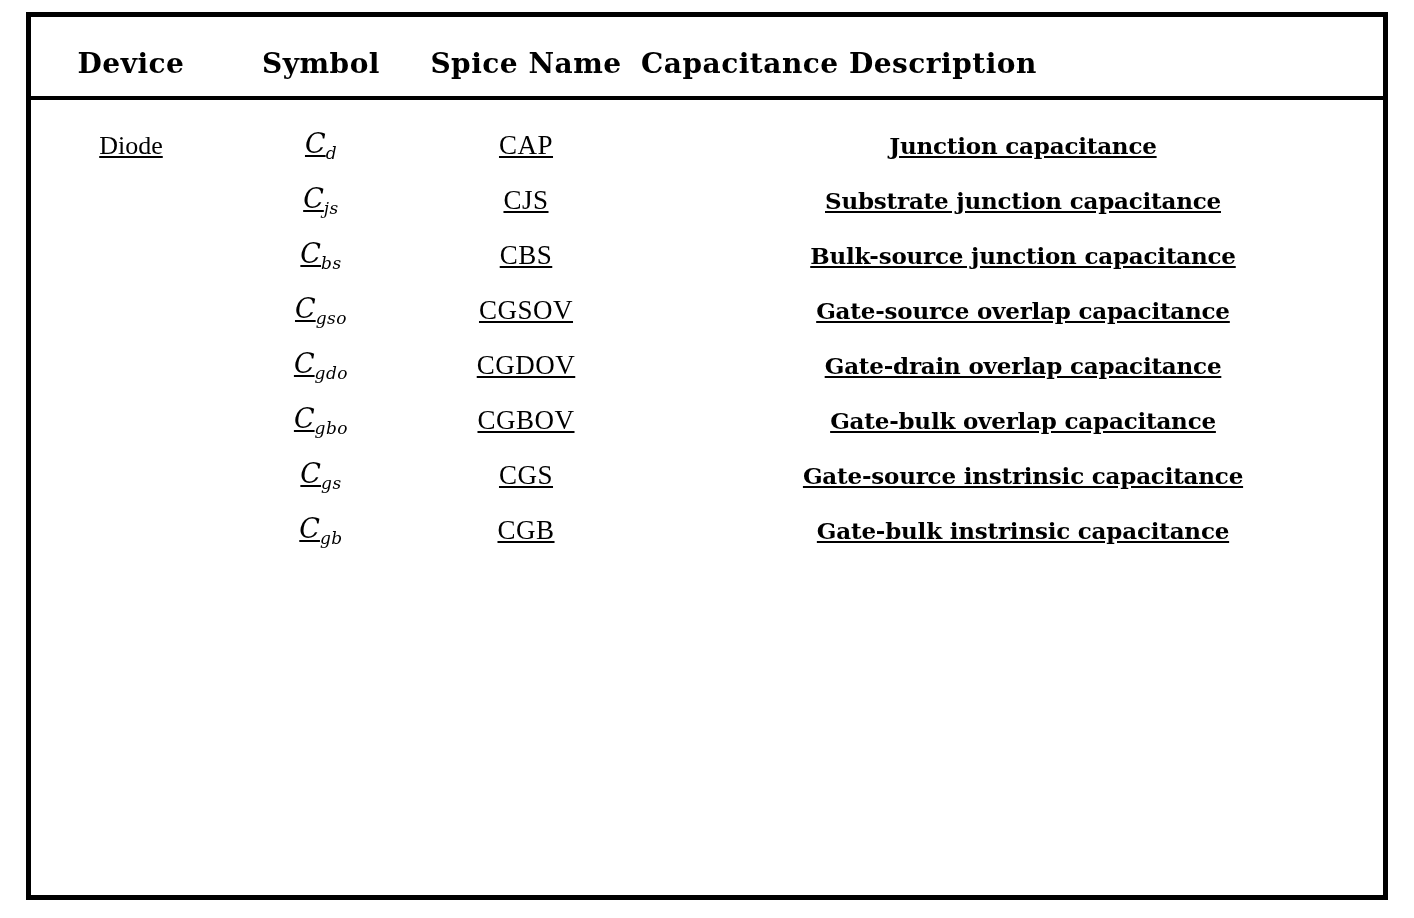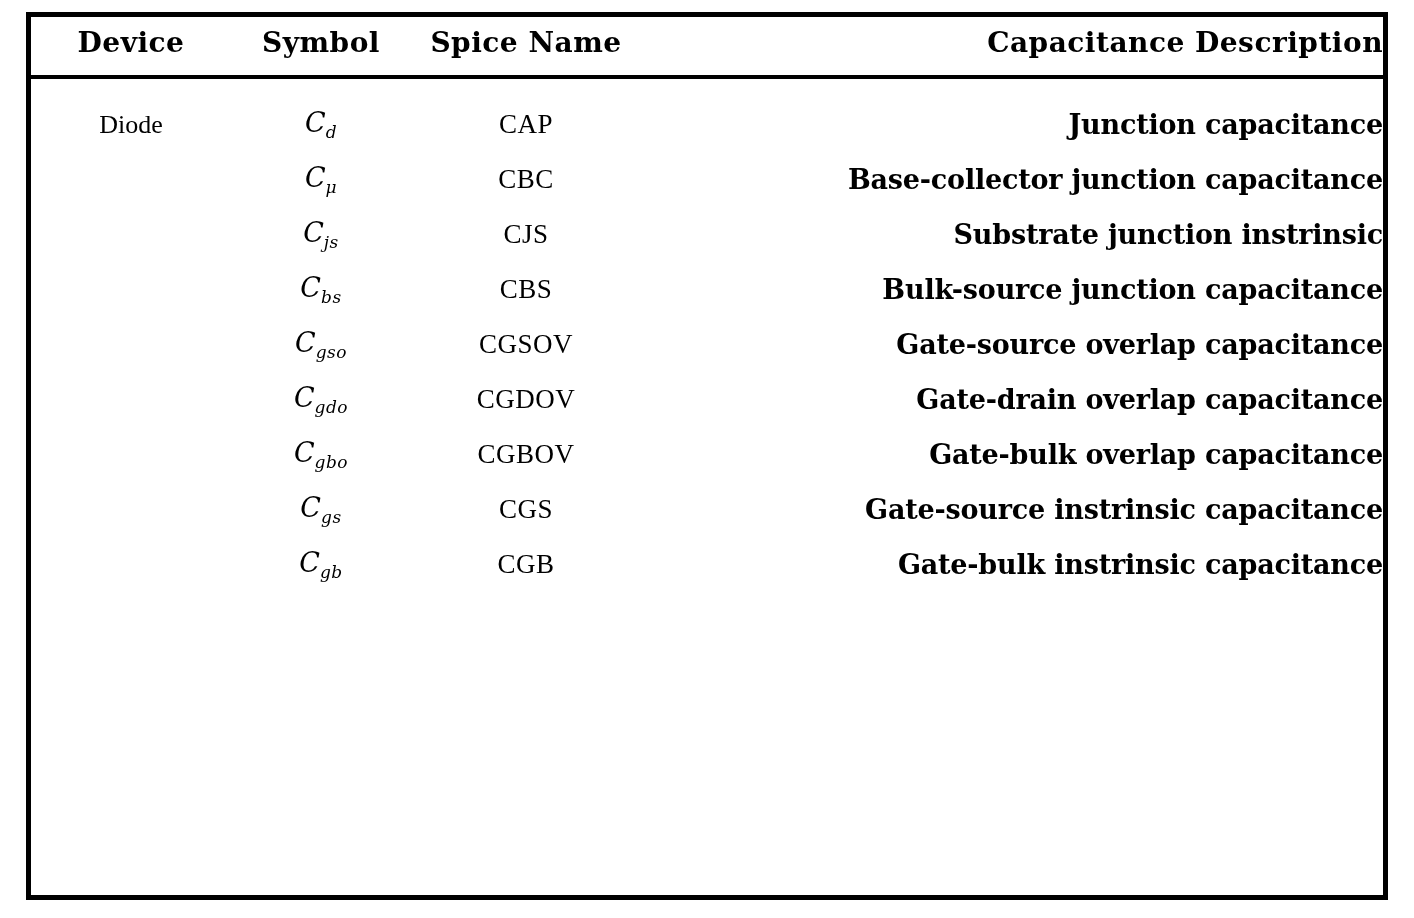--- a/index.html
+++ b/index.html
@@ -37,38 +37,39 @@
   }
   table.cap-table col.c-device  { width: 200px; }
   table.cap-table col.c-symbol  { width: 180px; }
   table.cap-table col.c-spice   { width: 230px; }
   table.cap-table col.c-desc    { width: 742px; }
 
   thead th {
     font-family: "DejaVu Serif", serif;
     font-weight: bold;
     font-size: 28px;
-    padding: 9px 0 16px 0;
+    padding: 30px 0 16px 0;
     text-align: center;
     letter-spacing: 0.5px;
   }
   thead tr {
     border-bottom: 4px solid #000000;
   }
   thead th.desc-head {
-    text-align: right;
+    text-align: left;
     margin-top: 32px;
   }
 
   tbody td {
     font-size: 25px;
     padding: 0;
     vertical-align: middle;
     text-align: center;
     height: 55px;
+    text-decoration: underline;
   }
   tbody tr.first-in-group td {
     padding-top: 18px;
   }
   tbody td.device {
     font-family: "Liberation Serif", serif;
     font-size: 26px;
     white-space: nowrap;
   }
   tbody td.symbol {
@@ -84,22 +85,22 @@
     letter-spacing: 0.5px;
   }
   tbody td.spice {
     font-family: "Liberation Serif", serif;
     font-size: 27px;
     letter-spacing: 0.5px;
   }
   tbody td.desc {
     font-family: "DejaVu Serif", serif;
     font-weight: bold;
-    font-size: 27px;
-    text-align: right;
+    font-size: 23px;
+    text-align: center;
     padding-left: 22px;
     letter-spacing: -0.2px;
   }
 </style>
 </head>
 <body>
 
 <div class="page">
   <div class="table-frame">
     <table class="cap-table">
@@ -119,29 +120,23 @@
       </thead>
       <tbody id="tbody">
           <tr class="first-in-group">
             <td class="device">Diode</td>
             <td class="symbol"><span>C</span><span class="sub">d</span></td>
             <td class="spice">CAP</td>
             <td class="desc">Junction capacitance</td>
           </tr>
           <tr>
             <td class="device"></td>
-            <td class="symbol"><span>C</span><span class="sub">μ</span></td>
-            <td class="spice">CBC</td>
-            <td class="desc">Base-collector junction capacitance</td>
-          </tr>
-          <tr>
-            <td class="device"></td>
             <td class="symbol"><span>C</span><span class="sub">js</span></td>
             <td class="spice">CJS</td>
-            <td class="desc">Substrate junction instrinsic</td>
+            <td class="desc">Substrate junction capacitance</td>
           </tr>
           <tr>
             <td class="device"></td>
             <td class="symbol"><span>C</span><span class="sub">bs</span></td>
             <td class="spice">CBS</td>
             <td class="desc">Bulk-source junction capacitance</td>
           </tr>
           <tr>
             <td class="device"></td>
             <td class="symbol"><span>C</span><span class="sub">gso</span></td>

